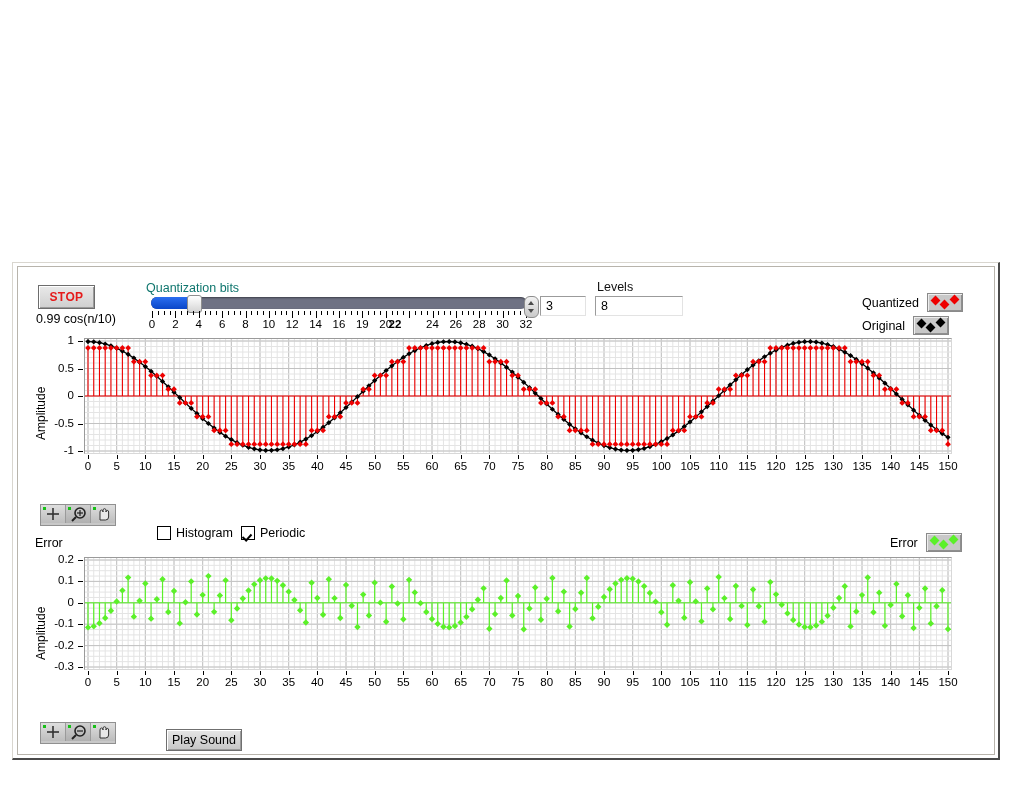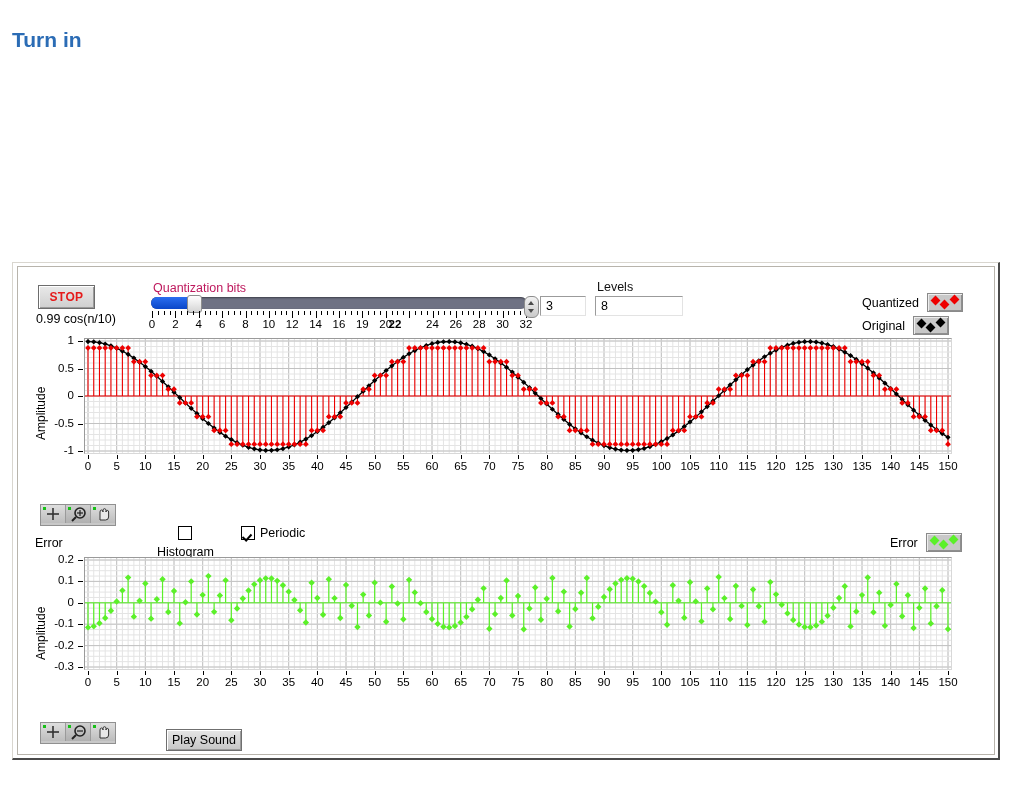--- a/index.html
+++ b/index.html
@@ -41,21 +41,21 @@
     position:absolute;left:20px;top:18px;width:55px;height:22px;
     background:linear-gradient(#e9e9e9,#cfcfcf);
     border:1px solid #6d6d6d;
     box-shadow:inset 1px 1px 0 #ffffff, inset -1px -1px 0 #9a9a9a;
     color:#e51b1b;font-size:12px;font-weight:bold;
     display:flex;align-items:center;justify-content:center;
     letter-spacing:.4px;cursor:pointer;font-family:"Liberation Sans",sans-serif;
   }
   .eqn-label{position:absolute;left:18px;top:45px;font-size:12.5px;color:#000;}
   
-  .slider-label{position:absolute;left:135px;top:14px;font-size:12.5px;color:#be185d;}
+  .slider-label{position:absolute;left:128px;top:14px;font-size:12.5px;color:#0f766e;}
   .slider-wrap{position:absolute;left:133px;top:29px;width:376px;height:14px;}
   .slider-track{
     position:absolute;left:0;top:1px;width:376px;height:12px;
     background:#6f7284;border-radius:6px;
     box-shadow:inset 0 1px 2px rgba(0,0,0,.45);
   }
   .slider-fill{
     position:absolute;left:0;top:1px;width:40px;height:12px;
     background:linear-gradient(#2a6ef0,#0a46c8);border-radius:6px 0 0 6px;
   }
@@ -136,21 +136,20 @@
     box-shadow:inset 1px 1px 0 #fff, inset -1px -1px 0 #9b9b9b;
     font-size:12.5px;color:#000;display:flex;align-items:center;justify-content:center;
     cursor:pointer;
   }
   .err-title{position:absolute;left:35px;top:536px;font-size:12.5px;color:#000;}
 </style>
 </head>
 <body>
 
 <div class="doc">
-  <div class="h-turnin">Turn in</div>
   <div class="body-lines">
   </div>
 </div>
 
 <div class="panel">
   <div class="panel-inner">
 
     <div class="stop-btn">STOP</div>
     <div class="eqn-label">0.99 cos(n/10)</div>
 
@@ -1043,21 +1042,21 @@
   <div class="pal-btn">
     <span class="grn"></span>
     <svg width="24" height="18" style="position:absolute;left:0;top:0">
       <path d="M9 15 L9 7 Q9 5 10.5 5 Q12 5 12 7 L12 5.5 Q12 3.7 13.5 3.7 Q15 3.7 15 5.5 L15 7 Q15 5.4 16.3 5.4 Q17.6 5.4 17.6 7 L17.6 12 Q17.6 15 14.5 15 Z" fill="#e8e8e8" stroke="#333" stroke-width="1"></path>
     </svg>
   </div>
 </div>
 
 <div class="err-title">Error</div>
 
-<div class="cbrow" style="left:157px;top:526px;flex-direction:column;">
+<div class="cbrow" style="left:157px;top:526px;">
   <span class="cbox"></span>
   <span>Histogram</span>
 </div>
 <div class="cbrow" style="left:241px;top:526px;">
   <span class="cbox on"></span>
   <span>Periodic</span>
 </div>
 
 <div class="legend-row" style="left:890px;top:533px;">
   <span class="legend-text">Error</span>

